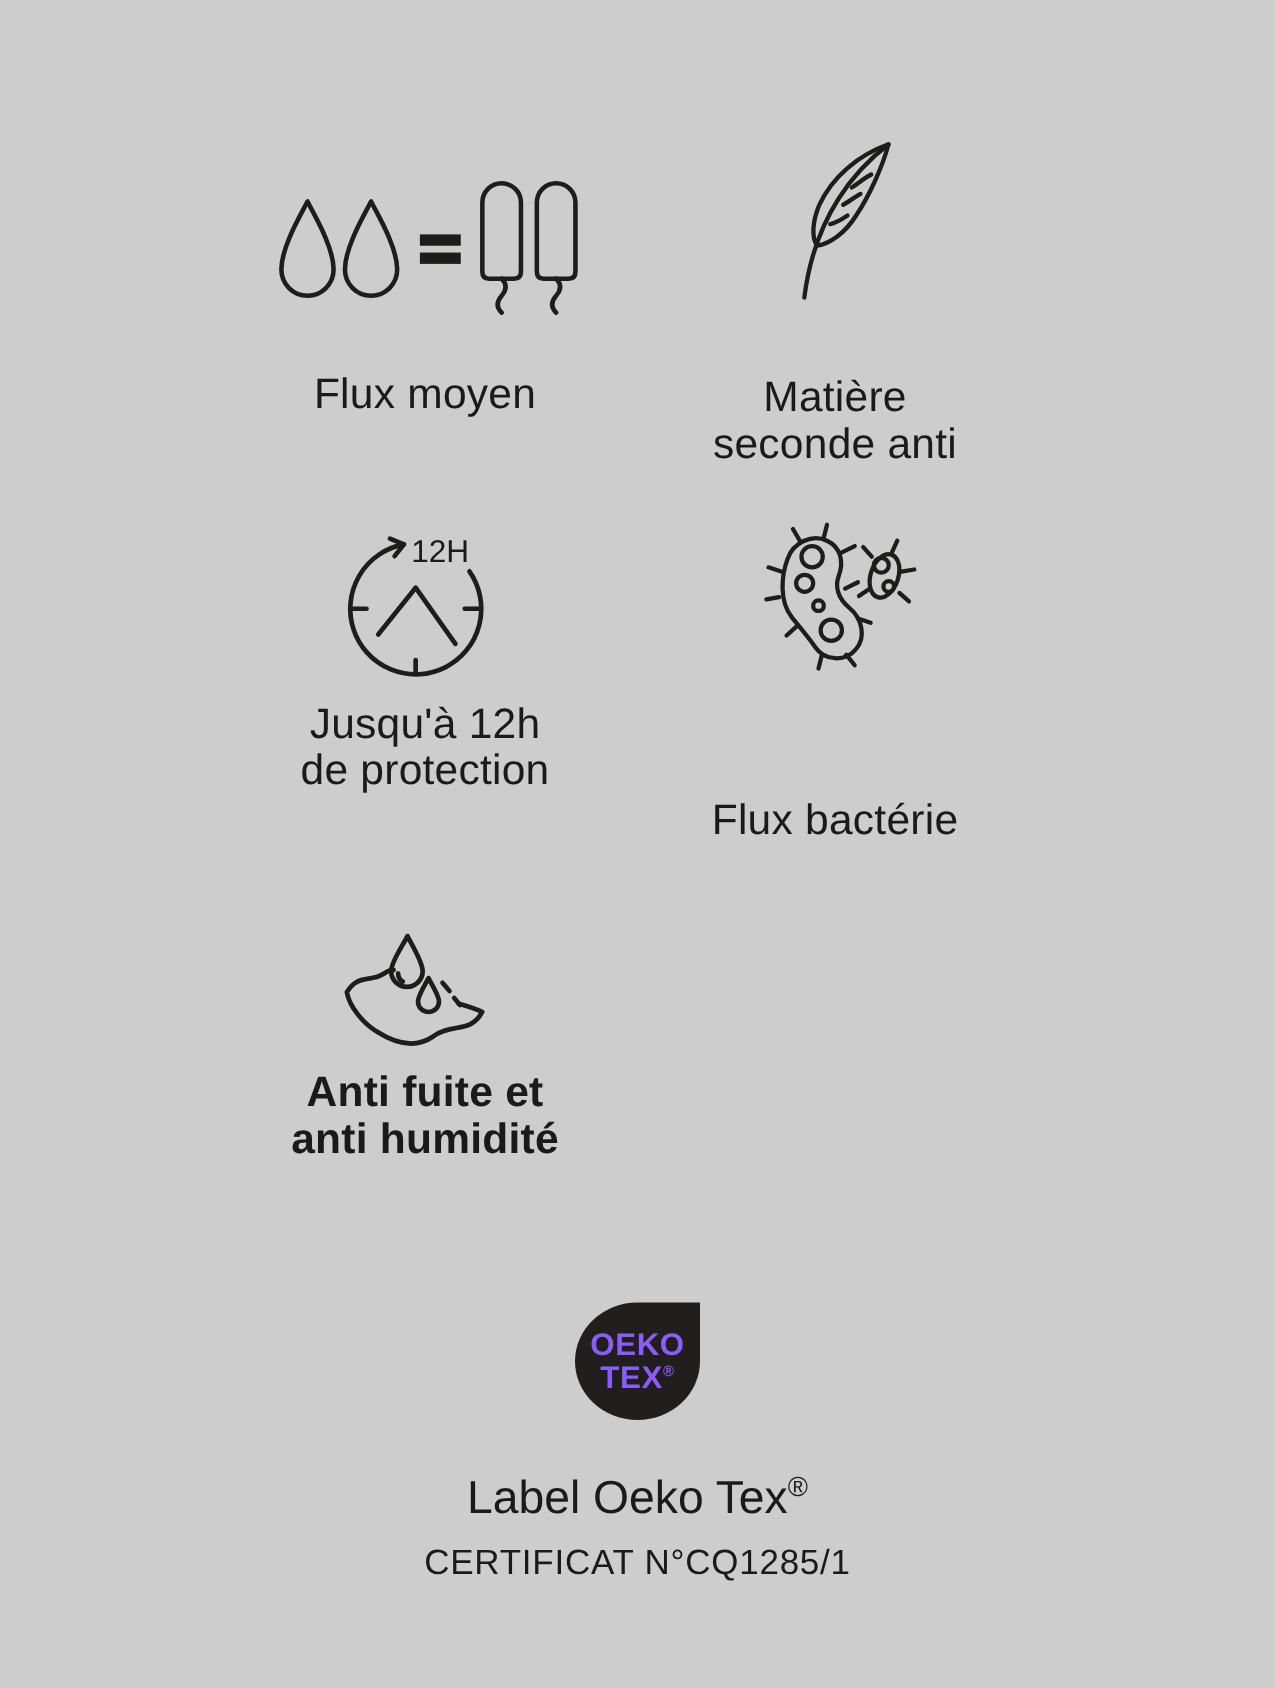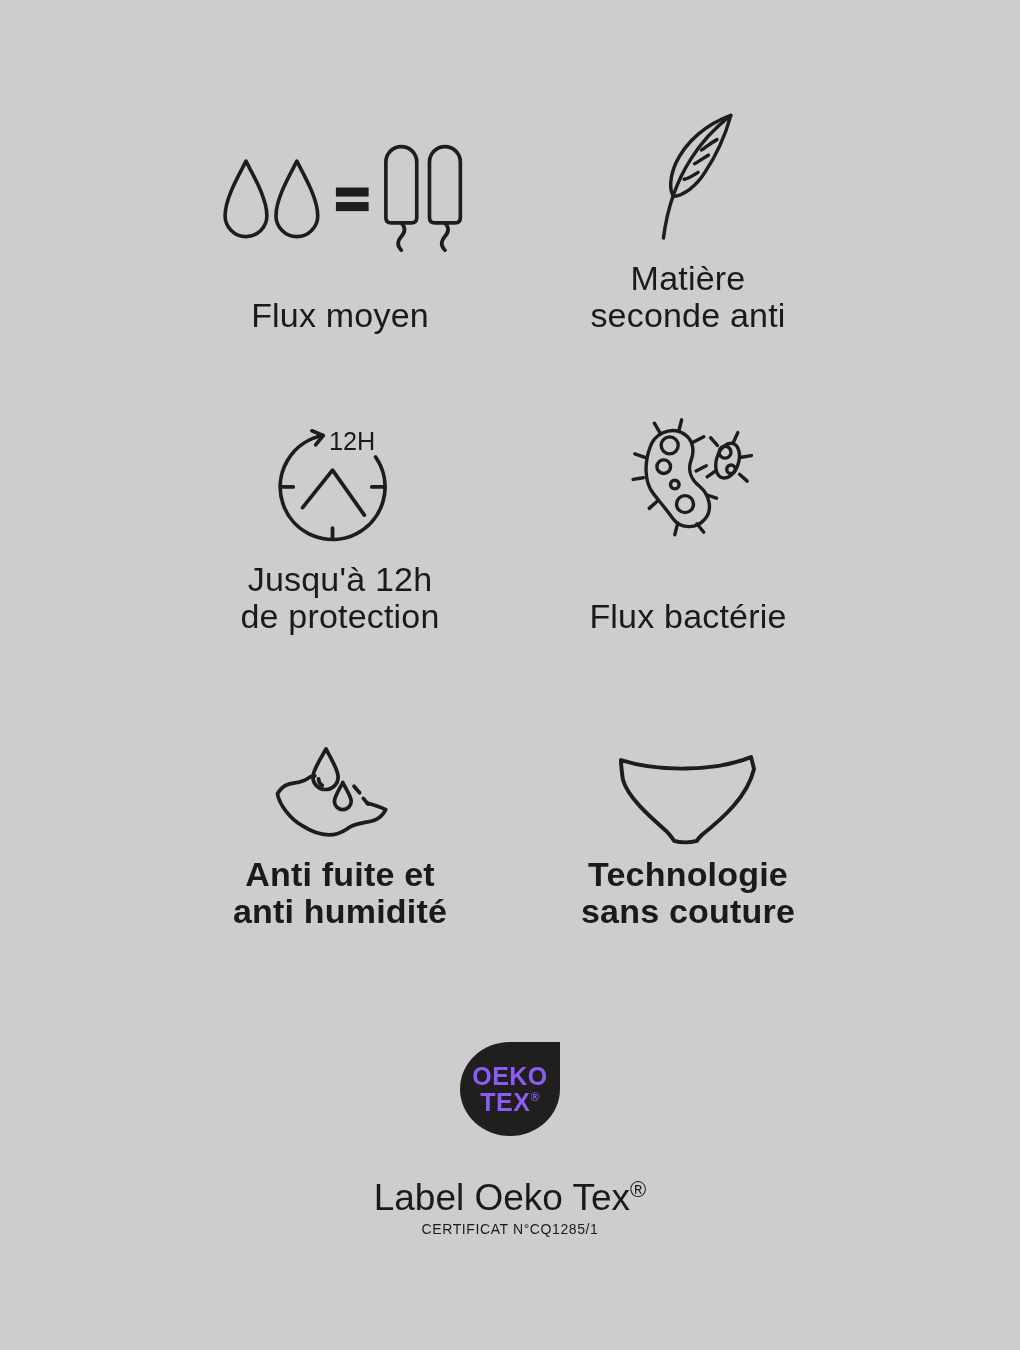--- a/index.html
+++ b/index.html
@@ -14,21 +14,21 @@
   .canvas { position: absolute; inset: 0; }
 
   .cell {
     position: absolute;
     width: 440px;
     display: flex;
     flex-direction: column;
     align-items: center;
   }
   .col-left  { left: 120px; }
-  .col-right { left: 468px; }
+  .col-right { left: 448px; gap: 40px; }
   .row1 { top: 112px; }
   .row2 { top: 415px; }
   .row3 { top: 738px; font-weight: bold; }
 
   .icon-area {
     width: 100%;
     display: flex;
     align-items: flex-end;
     justify-content: center;
   }
@@ -95,22 +95,22 @@
     margin-top: 34px;
     font-size: 37px;
     line-height: 40px;
     text-align: right;
   }
   .cert-label .reg-sup {
     font-size: 22px;
     vertical-align: 13px;
   }
   .cert-number {
-    margin-top: 3px;
-    font-size: 14px;
+    margin-top: 16px;
+    font-size: 28px;
     letter-spacing: 0.6px;
   }
 </style>
 </head>
 <body>
 
 <div class="canvas">
 
   <section class="cell col-left row1">
     <div class="icon-area">
@@ -207,31 +207,20 @@
         <path class="s" d="M90,44 L96,51"></path>
         <path class="s" d="M100,57 L105,63"></path>
       </svg>
     </div>
     <div class="label">
       <span>Anti fuite et</span>
       <span>anti humidité</span>
     </div>
   </section>
 
-  <section class="cell col-right row3">
-    <div class="icon-area">
-      <svg class="icon" width="138" height="94" viewBox="0 0 140 95" aria-hidden="true">
-        <path class="s" d="M2,6 C40,18 96,18 134,3 C135,7 136,11 137,15 C130,44 104,66 84,82 C82,84 80,86 79,88 C72,90 62,90 56,88 C54,85 52,82 49,79 C31,63 9,44 4,26 C3,19 2,12 2,6 Z"></path>
-      </svg>
-    </div>
-    <div class="label">
-      <span>Technologie</span>
-      <span>sans couture</span>
-    </div>
-  </section>
 
   <div class="footer">
     <div class="badge">
       <span class="badge-line">OEKO</span>
       <span class="badge-line">
         <span>TEX</span>
         <span class="badge-reg">®</span>
       </span>
     </div>
     <div class="cert-label">

